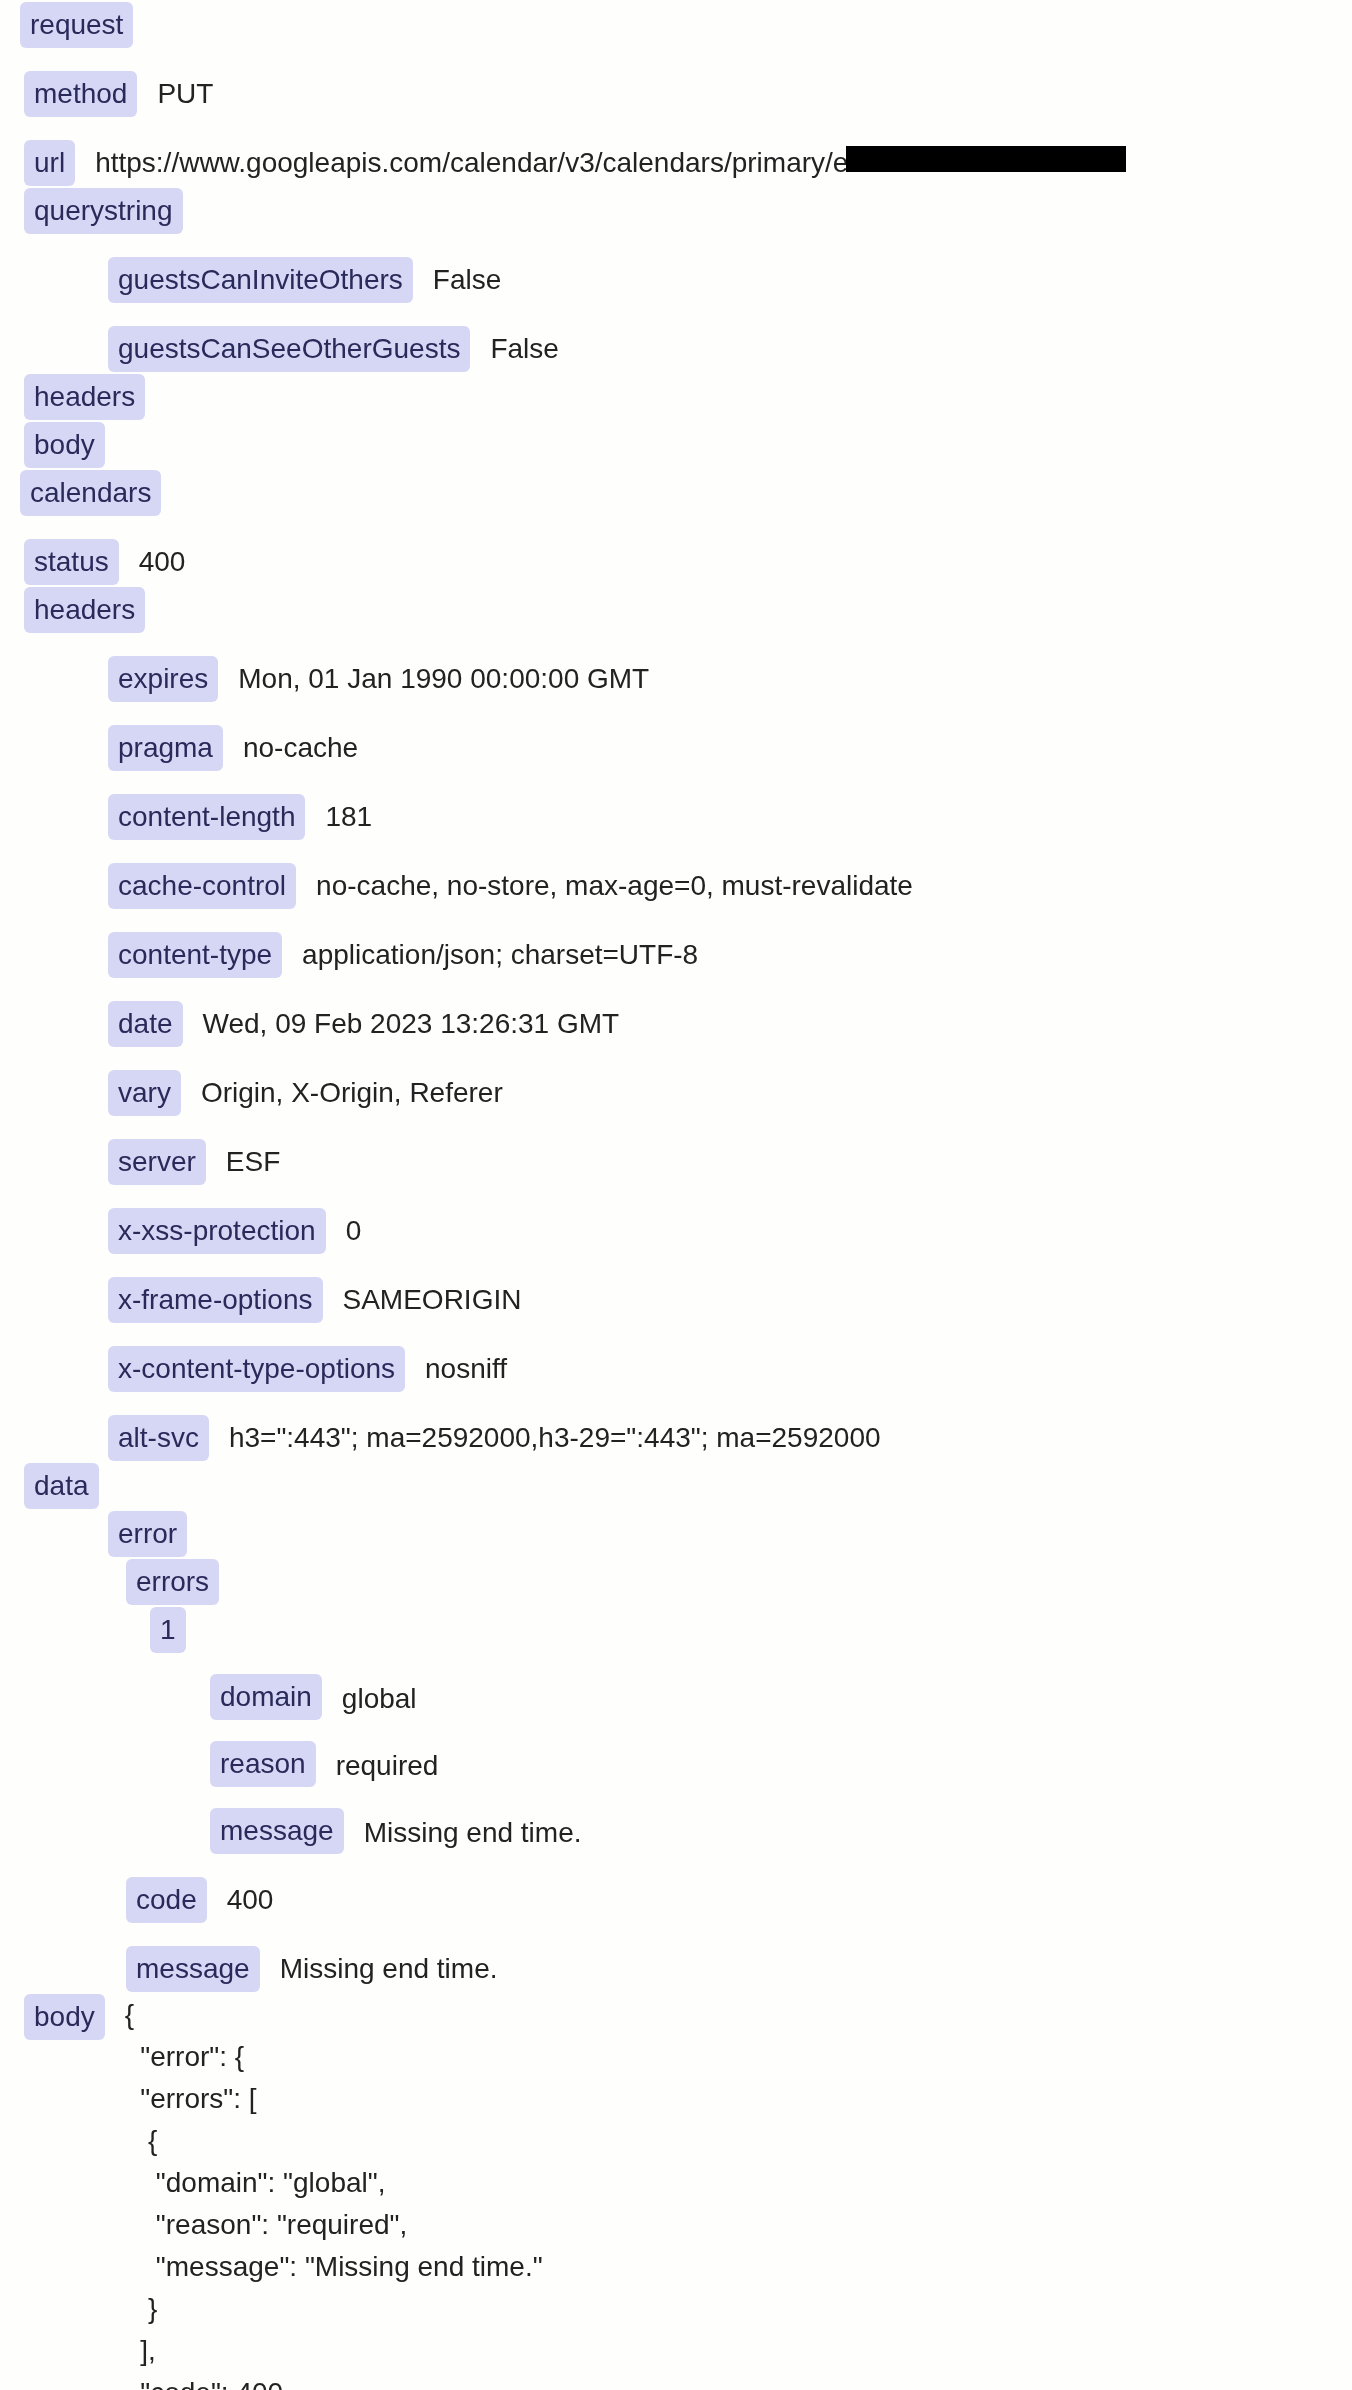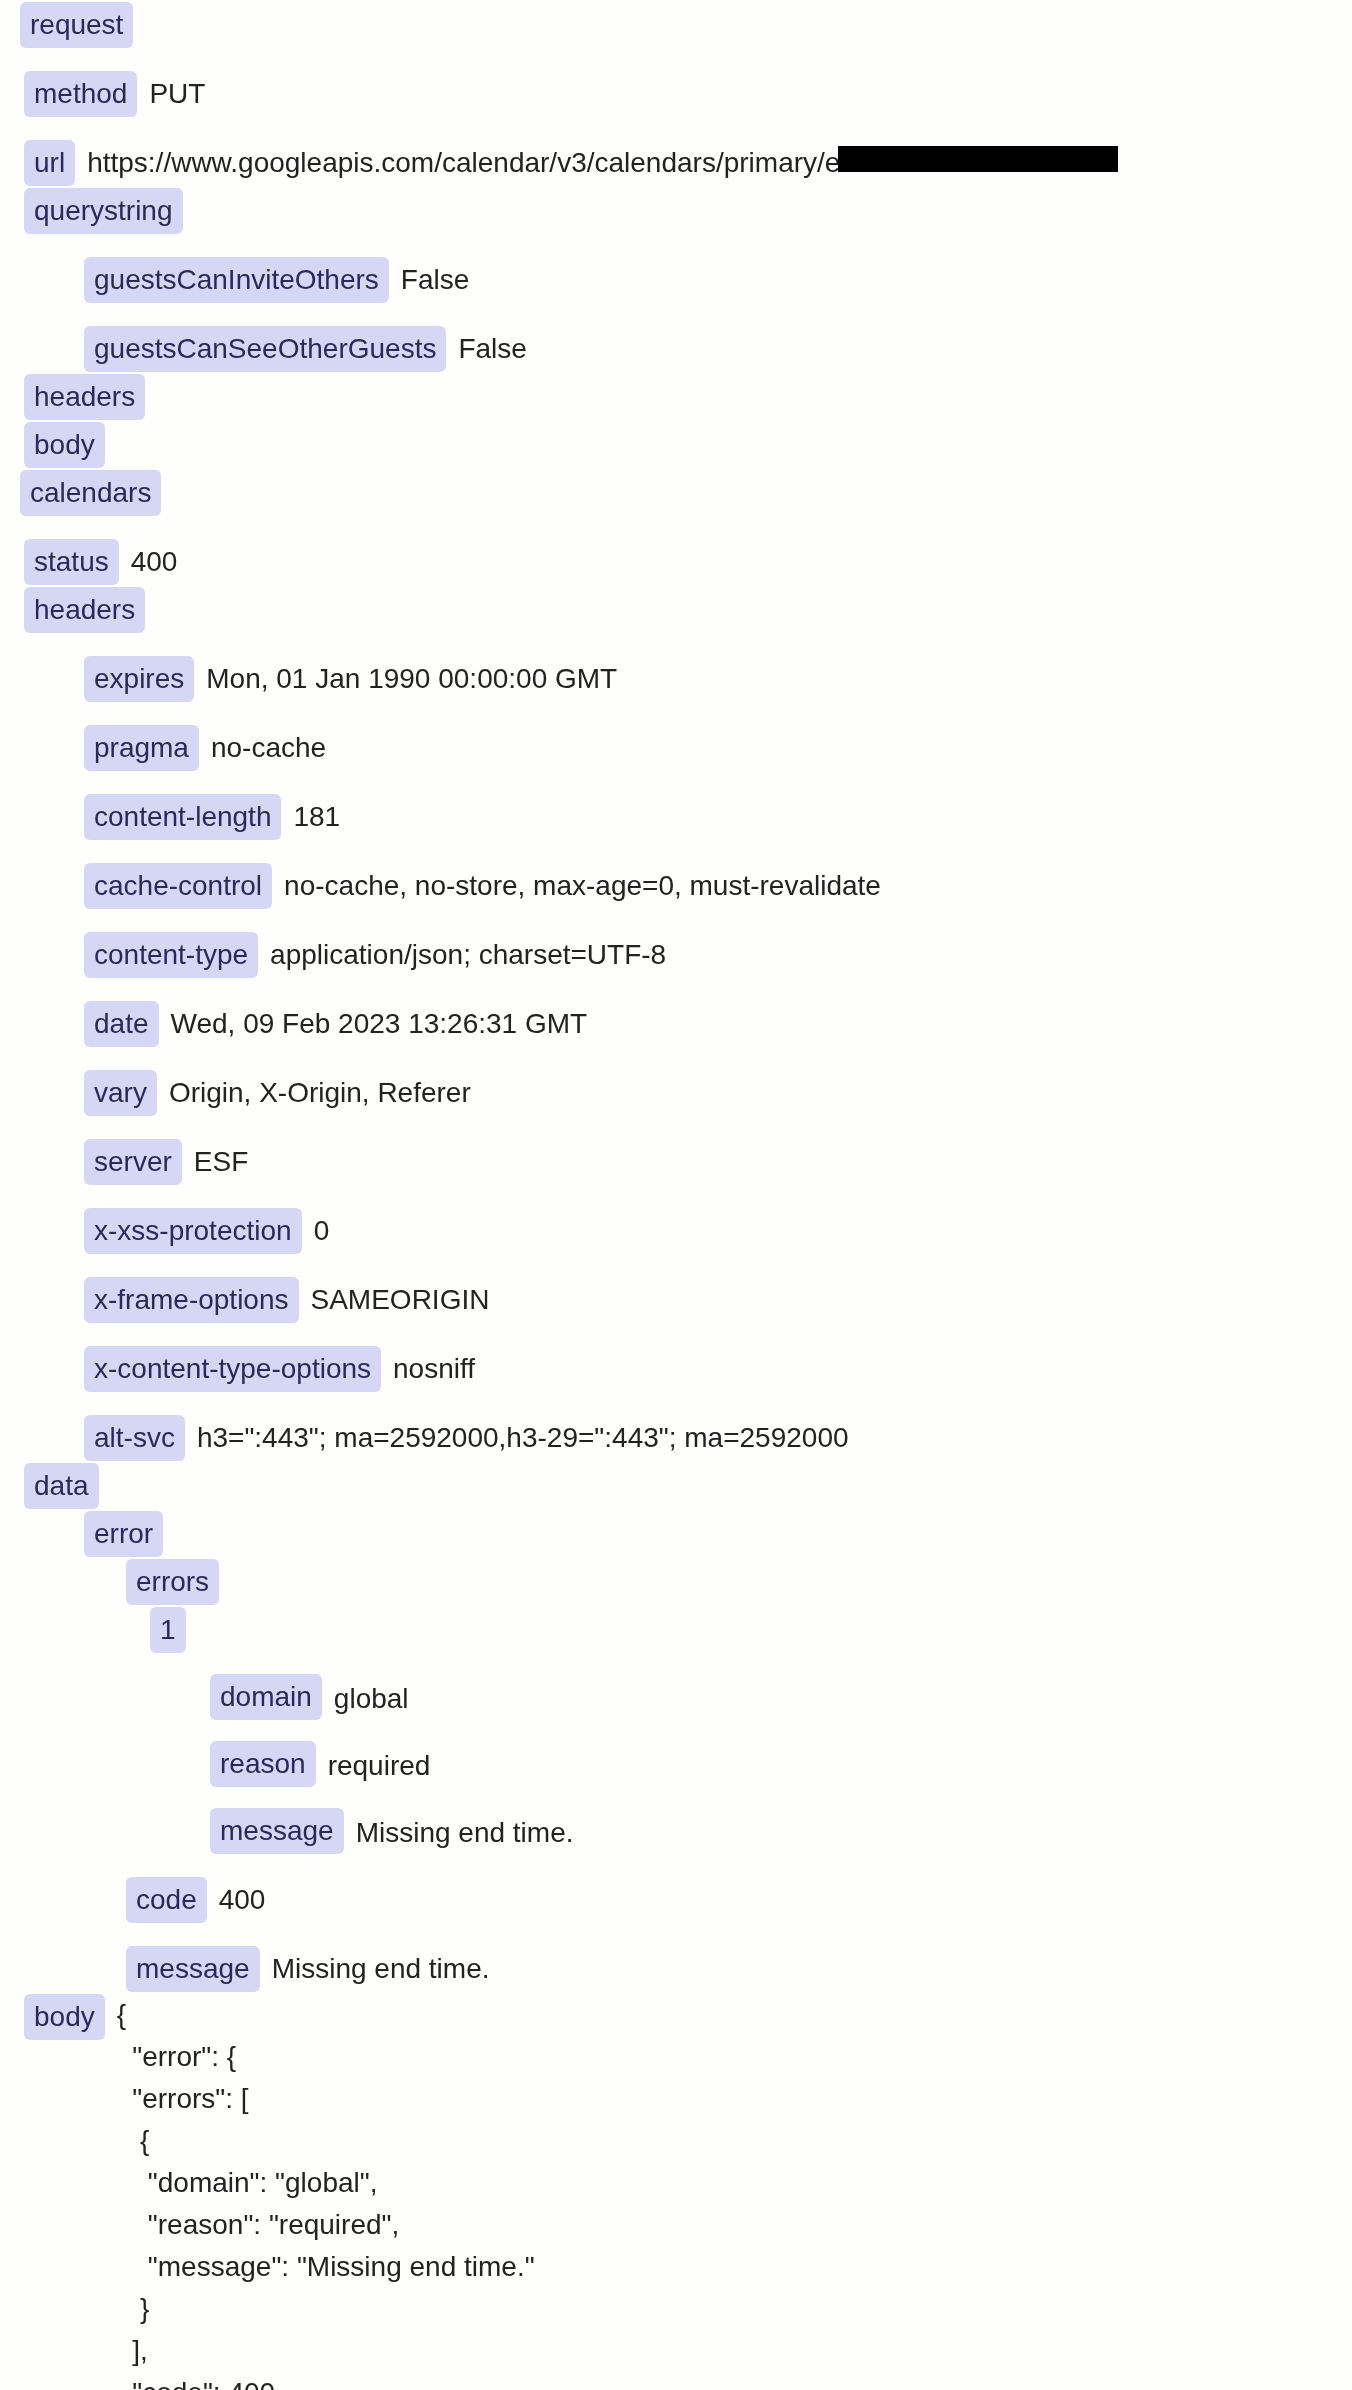--- a/index.html
+++ b/index.html
@@ -19,30 +19,30 @@
       flex-wrap: nowrap;
       white-space: nowrap;
       margin: 2px 0;
     }
     .key {
       display: inline-block;
       background: #d6d6f5;
       color: #2a2a5a;
       padding: 2px 10px;
       border-radius: 6px;
-      margin-right: 12px;
+      margin-right: 20px;
       font-weight: 400;
     }
     .val {
       color: #222;
       white-space: nowrap;
       margin-top: 23px;
     }
     .indent1 { padding-left: 24px; }
-    .indent2 { padding-left: 84px; }
+    .indent2 { padding-left: 108px; }
     .indent3 { padding-left: 126px; text-align: right; }
     .indent5 { padding-left: 210px; align-items: flex-end; }
     .redacted {
       display: inline-block;
       background: #000;
       width: 280px;
       height: 26px;
       vertical-align: middle;
       margin-left: -2px;
     }

